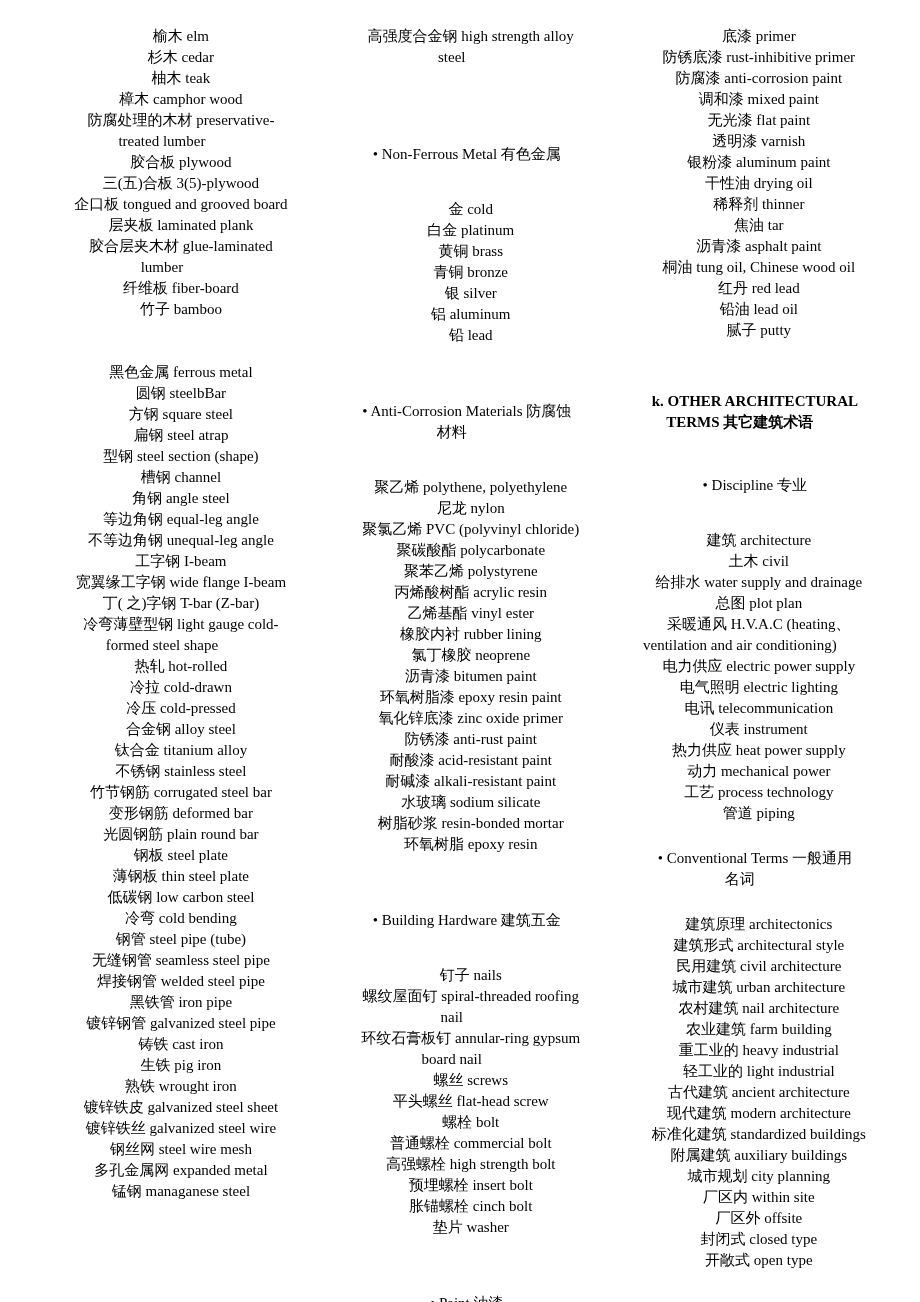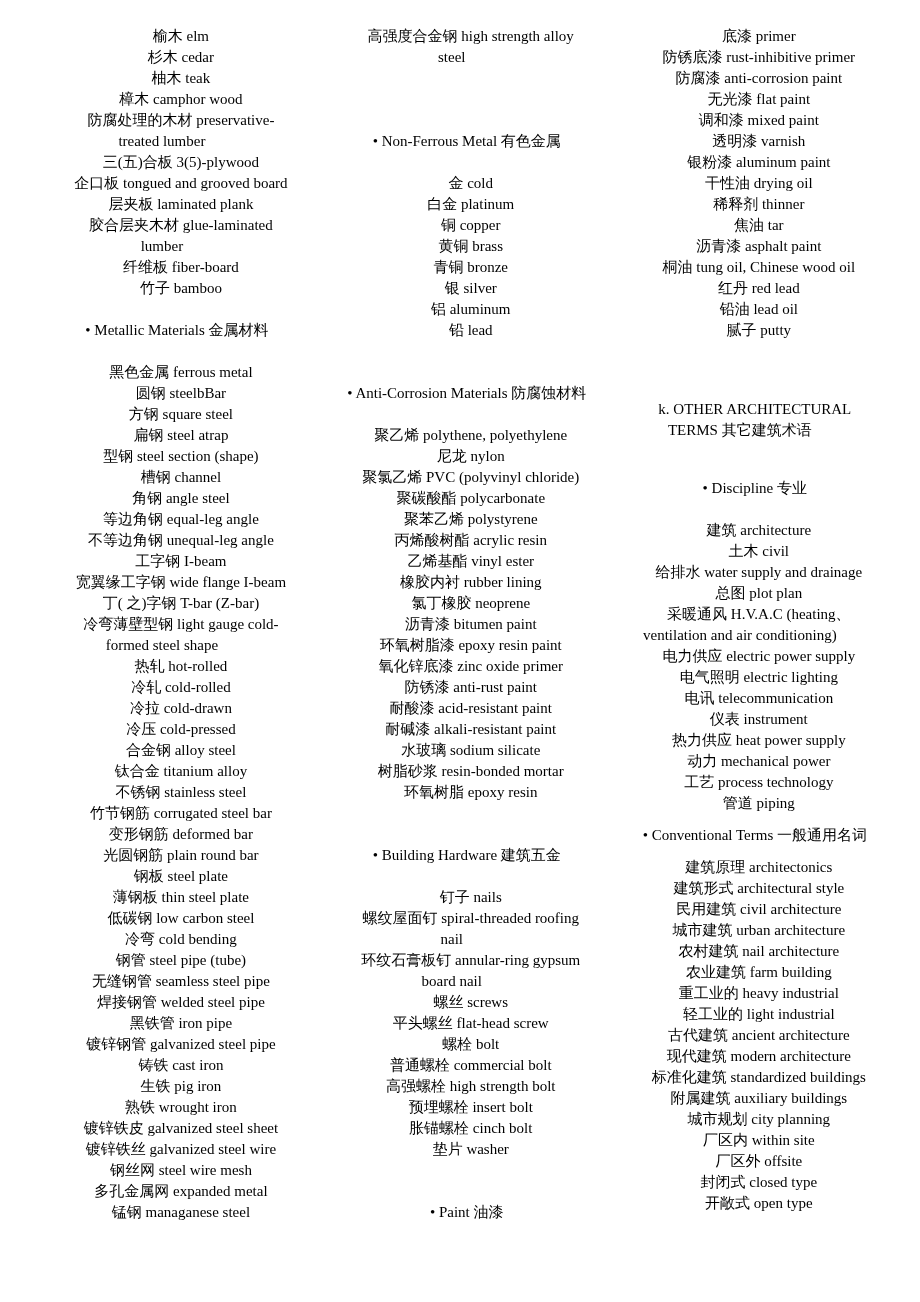--- a/index.html
+++ b/index.html
@@ -42,73 +42,73 @@
     text-indent: 38px;
     margin: 0;
     padding: 0;
   }
   .col-1 .entry { padding-left: 30px; }
   .col-2 .entry { padding-left: 22px; }
   .col-3 .entry { padding-left: 20px; }
 
   .section-head {
     text-indent: 30px;
-    margin: 0;
+    margin: 13px;
     padding: 0;
   }
   .col-1 .section-head { padding-left: 30px; }
   .col-2 .section-head { padding-left: 22px; }
   .col-3 .section-head { padding-left: 20px; }
 
   .major-head {
     text-indent: 30px;
-    margin: 16px;
+    margin: 8px;
     padding: 0 0 0 20px;
+    font-weight: bold;
   }
 
   .spacer { height: 21px; }
   .spacer-half { height: 11px; }
   .spacer-big { height: 42px; }
   .spacer-xl { height: 63px; }
 </style>
 </head>
 <body>
 
 <div class="page">
   <div class="columns">
     <div class="col col-1">
         <div class="entry">榆木 elm</div>
         <div class="entry">杉木 cedar</div>
         <div class="entry">柚木 teak</div>
         <div class="entry">樟木 camphor wood</div>
         <div class="entry">防腐处理的木材 preservative-treated lumber</div>
+        <div class="entry">胶合板 plywood</div>
         <div class="entry">三(五)合板 3(5)-plywood</div>
         <div class="entry">企口板 tongued and grooved board</div>
         <div class="entry">层夹板 laminated plank</div>
         <div class="entry">胶合层夹木材 glue-laminated lumber</div>
         <div class="entry">纤维板 fiber-board</div>
         <div class="entry">竹子 bamboo</div>
         <div class="spacer"></div>
-        <div class="section-head">• Metallic Materials 金属材料</div>
         <div class="spacer"></div>
         <div class="entry">黑色金属 ferrous metal</div>
         <div class="entry">圆钢 steelbBar</div>
         <div class="entry">方钢 square steel</div>
         <div class="entry">扁钢 steel atrap</div>
         <div class="entry">型钢 steel section (shape)</div>
         <div class="entry">槽钢 channel</div>
         <div class="entry">角钢 angle steel</div>
         <div class="entry">等边角钢 equal-leg angle</div>
         <div class="entry">不等边角钢 unequal-leg angle</div>
         <div class="entry">工字钢 I-beam</div>
         <div class="entry">宽翼缘工字钢 wide flange I-beam</div>
         <div class="entry">丁( 之)字钢 T-bar (Z-bar)</div>
         <div class="entry">冷弯薄壁型钢 light gauge cold-formed steel shape</div>
         <div class="entry">热轧 hot-rolled</div>
-        <div class="entry">冷轧 cold-rolled</div>
         <div class="entry">冷拉 cold-drawn</div>
         <div class="entry">冷压 cold-pressed</div>
         <div class="entry">合金钢 alloy steel</div>
         <div class="entry">钛合金 titanium alloy</div>
         <div class="entry">不锈钢 stainless steel</div>
         <div class="entry">竹节钢筋 corrugated steel bar</div>
         <div class="entry">变形钢筋 deformed bar</div>
         <div class="entry">光圆钢筋 plain round bar</div>
         <div class="entry">钢板 steel plate</div>
         <div class="entry">薄钢板 thin steel plate</div>
@@ -128,21 +128,20 @@
         <div class="entry">多孔金属网 expanded metal</div>
         <div class="entry">锰钢 managanese steel</div>
       </div>
     <div class="col col-2">
         <div class="entry">高强度合金钢 high strength alloy steel</div>
         <div class="spacer-xl"></div>
         <div class="section-head">• Non-Ferrous Metal 有色金属</div>
         <div class="spacer"></div>
         <div class="entry">金 cold</div>
         <div class="entry">白金 platinum</div>
-        <div class="entry">铜 copper</div>
         <div class="entry">黄铜 brass</div>
         <div class="entry">青铜 bronze</div>
         <div class="entry">银 silver</div>
         <div class="entry">铝 aluminum</div>
         <div class="entry">铅 lead</div>
         <div class="spacer-big"></div>
         <div class="section-head">• Anti-Corrosion Materials 防腐蚀材料</div>
         <div class="spacer"></div>
         <div class="entry">聚乙烯 polythene, polyethylene</div>
         <div class="entry">尼龙 nylon</div>
@@ -176,22 +175,22 @@
         <div class="entry">预埋螺栓 insert bolt</div>
         <div class="entry">胀锚螺栓 cinch bolt</div>
         <div class="entry">垫片 washer</div>
         <div class="spacer-big"></div>
         <div class="section-head">• Paint 油漆</div>
       </div>
     <div class="col col-3">
         <div class="entry">底漆 primer</div>
         <div class="entry">防锈底漆 rust-inhibitive primer</div>
         <div class="entry">防腐漆 anti-corrosion paint</div>
+        <div class="entry">调和漆 mixed paint</div>
         <div class="entry">无光漆 flat paint</div>
-        <div class="entry">调和漆 mixed paint</div>
         <div class="entry">透明漆 varnish</div>
         <div class="entry">银粉漆 aluminum paint</div>
         <div class="entry">干性油 drying oil</div>
         <div class="entry">稀释剂 thinner</div>
         <div class="entry">焦油 tar</div>
         <div class="entry">沥青漆 asphalt paint</div>
         <div class="entry">桐油 tung oil, Chinese wood oil</div>
         <div class="entry">红丹 red lead</div>
         <div class="entry">铅油 lead oil</div>
         <div class="entry">腻子 putty</div>

